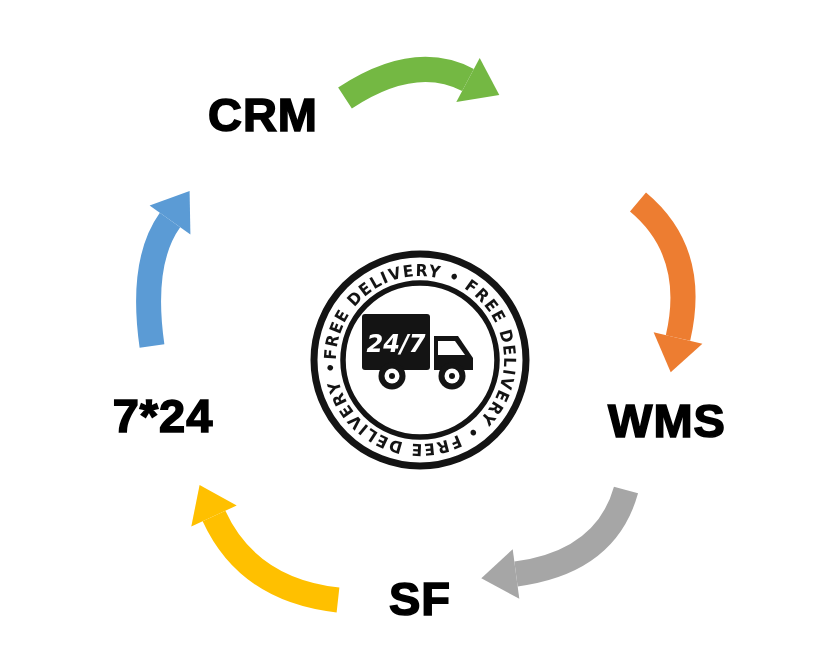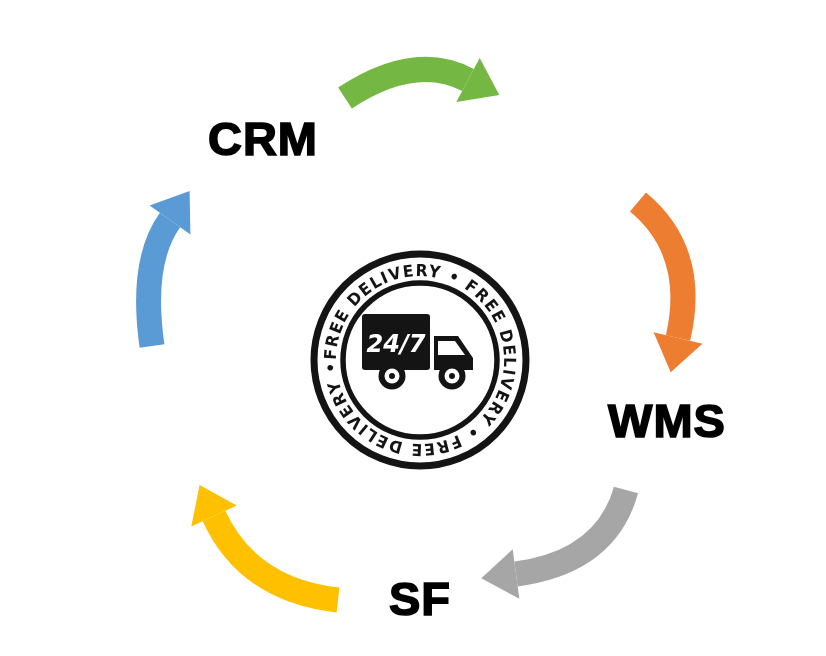--- a/index.html
+++ b/index.html
@@ -83,21 +83,22 @@
           <circle cx="32" cy="16" r="13.5" fill="#141414"></circle>
           <circle cx="32" cy="16" r="7.5" fill="#ffffff"></circle>
           <circle cx="32" cy="16" r="3" fill="#141414"></circle>
         </g>
 
         <text class="truck-text" x="-24" y="-8" text-anchor="middle">24/7</text>
       </g>
     </g>
   </svg>
 
-  <div class="node-label" style="left:263px;top:138px;">CRM</div>
+  <div class="node-label" style="left:263px;top:114px;">CRM</div>
 
 
   <div class="node-label" style="left:667px;top:420px;">WMS</div>
 
   <div class="node-label" style="left:420px;top:598px;">SF</div>
 
+  <div class="node-label" style="left:163px;top:415px;">7*24</div>
 
 </div>
 
 </body></html>

